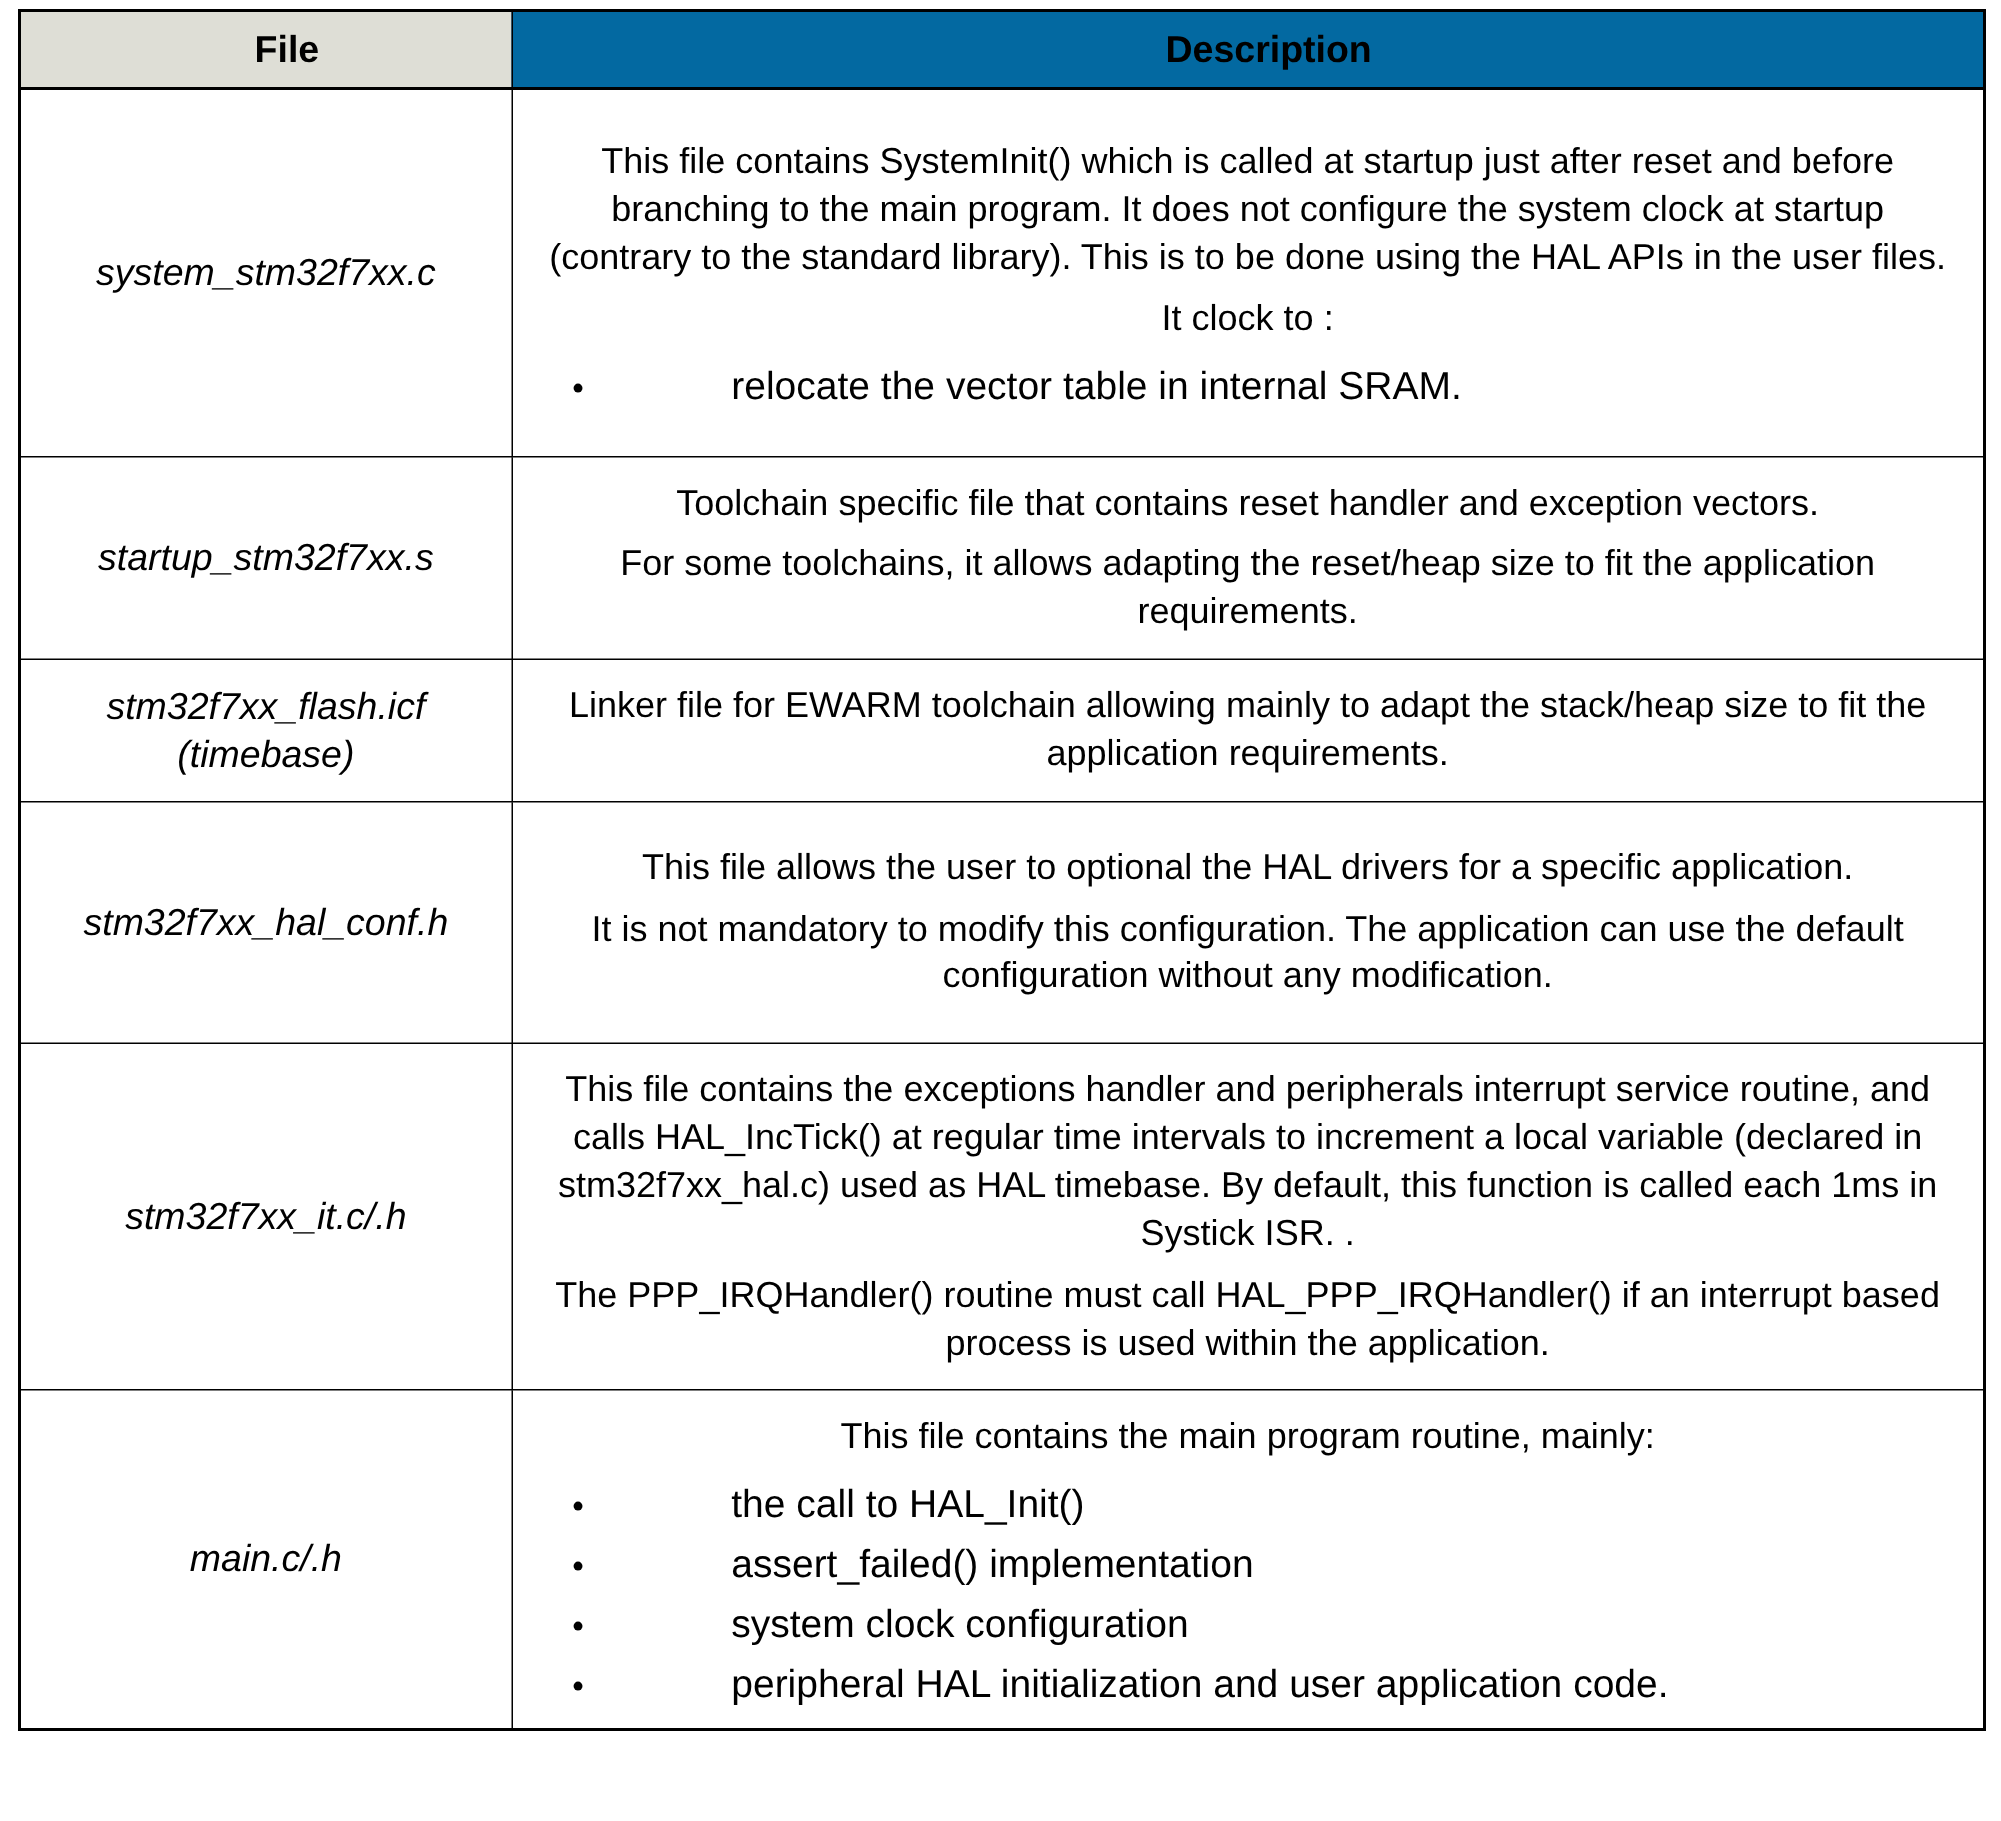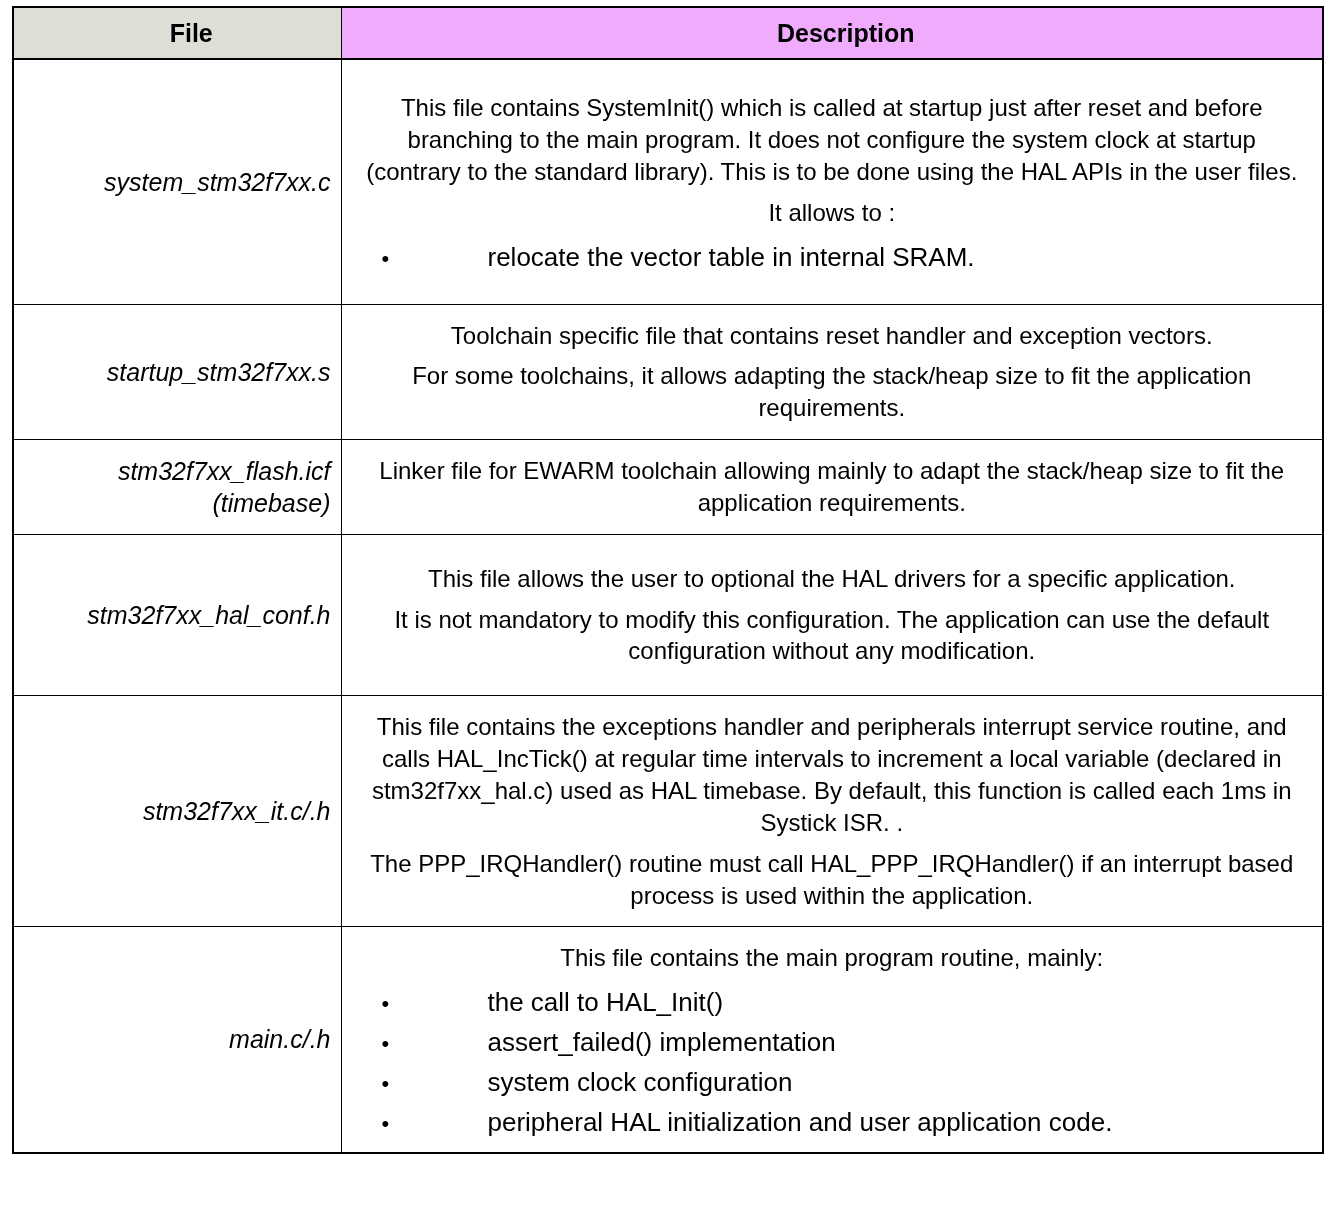--- a/index.html
+++ b/index.html
@@ -41,21 +41,21 @@
   tr.r1 { height: 245px; }
   tr.r2 { height: 125px; }
   tr.r3 { height: 88px; }
   tr.r4 { height: 84px; }
   tr.r5 { height: 161px; }
   tr.r6 { height: 219px; }
   tr.r7 { height: 223px; }
   td.file-cell {
     font-style: italic;
     font-size: 25px;
-    text-align: right;
+    text-align: center;
     line-height: 1.3;
     padding: 0 10px;
   }
   td.desc-cell {
     font-size: 24px;
     line-height: 1.33;
     padding: 6px 16px;
   }
   td.desc-cell p {
     margin: 9px 6px;
@@ -88,44 +88,44 @@
 
 <div class="page">
   <table class="doc-table">
     <colgroup>
       <col class="col-file">
       <col class="col-desc">
     </colgroup>
     <thead>
       <tr>
         <th style="background-color: rgb(222, 222, 214);">File</th>
-        <th style="background-color: #f0abfc; text-align: center;">Description</th>
+        <th style="background-color: #0369a1; text-align: center;">Description</th>
       </tr>
     </thead>
     <tbody>
 
       <tr class="r1">
         <td class="file-cell">system_stm32f7xx.c</td>
         <td class="desc-cell">
           <p>This file contains SystemInit() which is called at startup just after reset and before branching to the main program. It does not configure the system clock at startup (contrary to the standard library). This is to be done using the HAL APIs in the user files.</p>
-          <p>It allows to :</p>
+          <p>It clock to :</p>
           <ul class="bullets">
             <li>
               <span class="dot">•</span>
               <span class="btxt">relocate the vector table in internal SRAM.</span>
             </li>
           </ul>
         </td>
       </tr>
 
       <tr class="r2">
         <td class="file-cell">startup_stm32f7xx.s</td>
         <td class="desc-cell">
           <p>Toolchain specific file that contains reset handler and exception vectors.</p>
-          <p>For some toolchains, it allows adapting the stack/heap size to fit the application requirements.</p>
+          <p>For some toolchains, it allows adapting the reset/heap size to fit the application requirements.</p>
         </td>
       </tr>
 
       <tr class="r3">
         <td class="file-cell">
           <span>stm32f7xx_flash.icf</span><br>
           <span>(timebase)</span>
         </td>
         <td class="desc-cell">
           <p>Linker file for EWARM toolchain allowing mainly to adapt the stack/heap size to fit the application requirements.</p>

